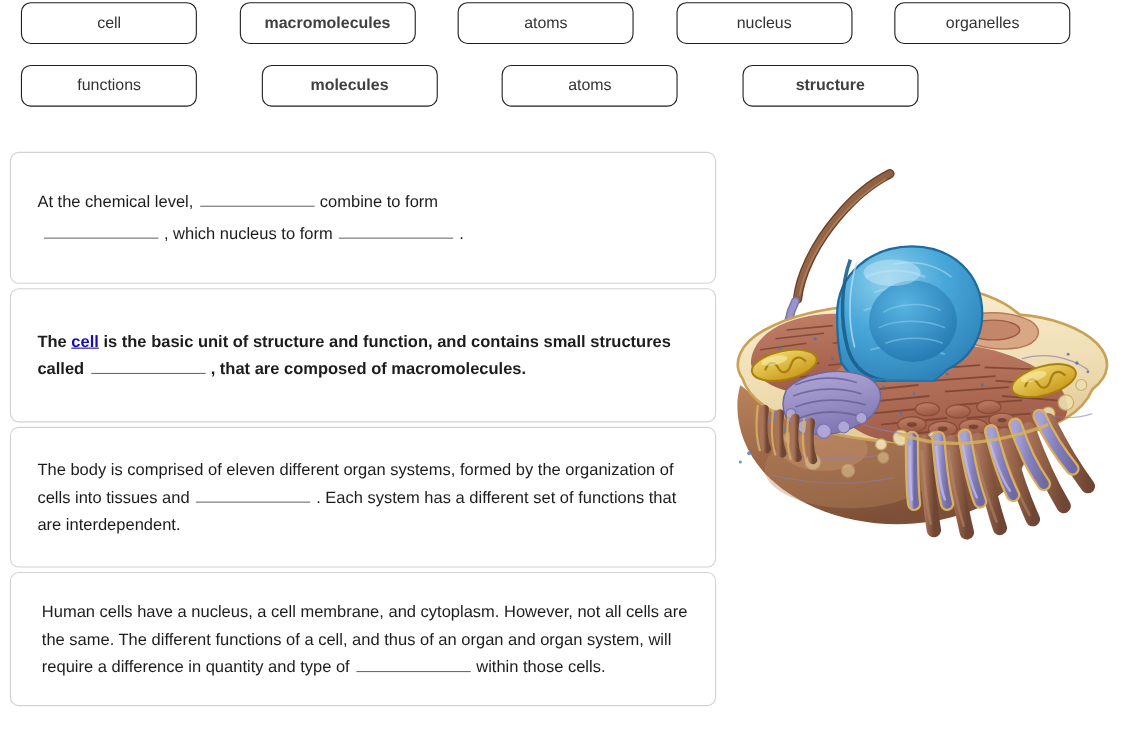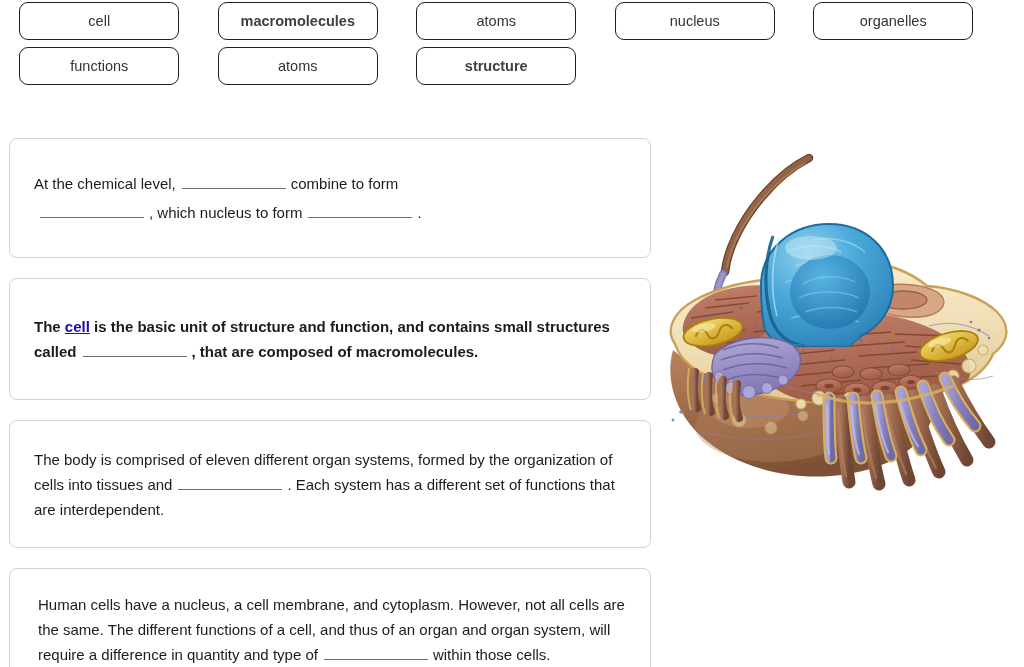--- a/index.html
+++ b/index.html
@@ -51,36 +51,36 @@
     cursor: grab;
     user-select: none;
     white-space: nowrap;
     overflow: hidden;
   }
   .token.bold {
     font-weight: 700;
     color: #404040;
   }
   .token-row-1 { margin-top: 2px; }
-  .token-row-2 { margin-top: 7px; }
+  .token-row-2 { margin-top: 19px; gap: 20px; }
 
   
   #statements {
     position: absolute;
     left: 9px;
     top: 138px;
     width: 642px;
   }
   .statement {
     box-sizing: border-box;
     width: 642px;
     border: 1.4px solid #d2d2d2;
     border-radius: 8px;
     background: #ffffff;
-    margin-bottom: 20px;
+    margin-bottom: 4px;
     padding: 0 24px;
     display: flex;
     align-items: center;
   }
   #stmt-0 { height: 120px; }
   #stmt-1 { height: 122px; font-weight: bold; }
   #stmt-2 { height: 128px; padding-left: 24px; }
   #stmt-3 { height: 122px; padding-left: 28px; }
 
   .stmt-text {
@@ -138,20 +138,23 @@
     <div class="token-cell">
       <div class="token">nucleus</div>
     </div>
     <div class="token-cell">
       <div class="token">organelles</div>
     </div>
   </div>
   <div class="token-row token-row-2">
     <div class="token-cell">
       <div class="token">functions</div>
+    </div>
+    <div class="token-cell">
+      <div class="token bold">molecules</div>
     </div>
     <div class="token-cell">
       <div class="token">atoms</div>
     </div>
     <div class="token-cell">
       <div class="token bold">structure</div>
     </div>
   </div>
 </div>
 

